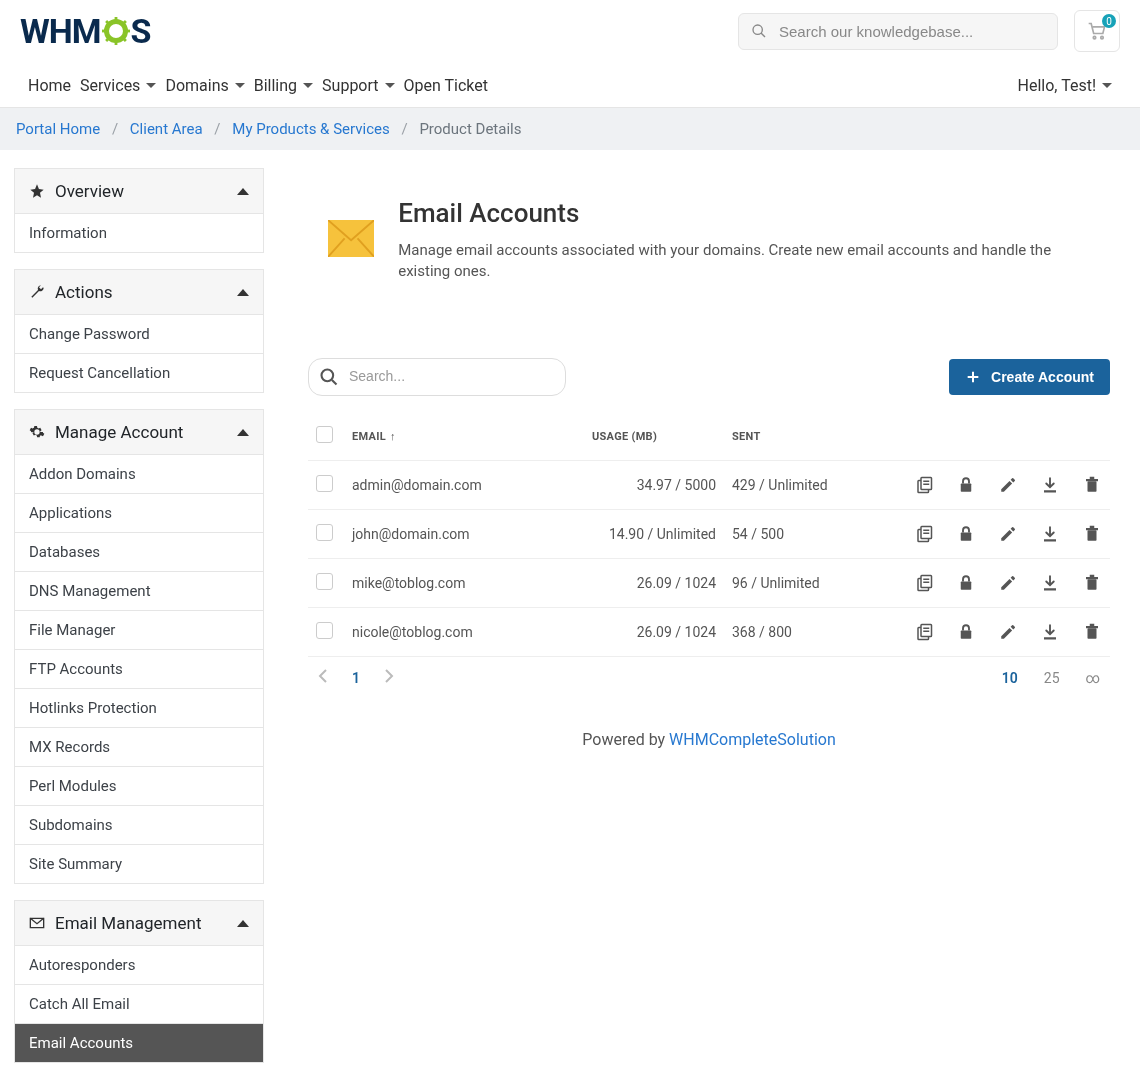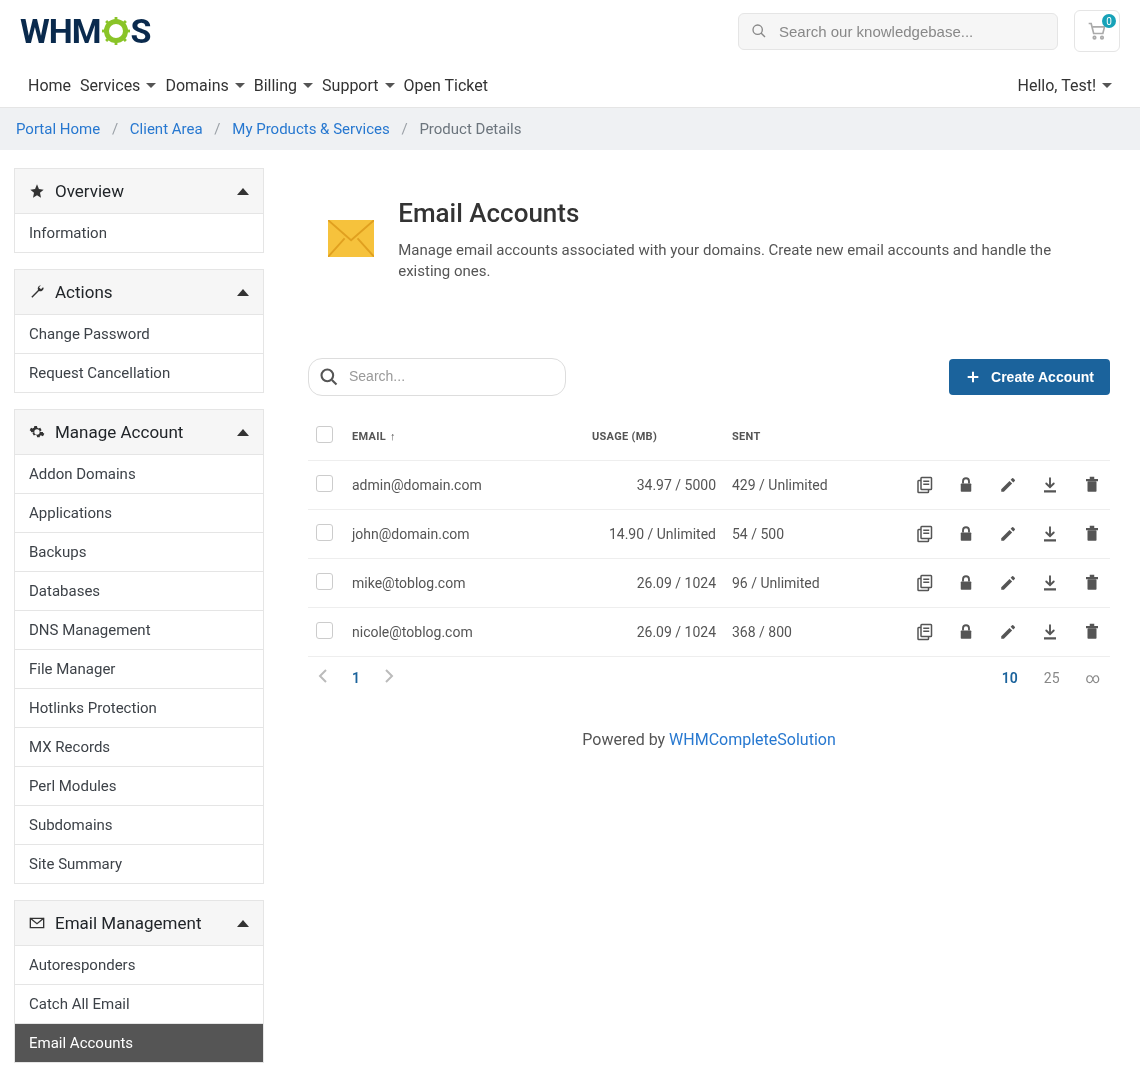--- a/index.html
+++ b/index.html
@@ -224,24 +224,24 @@
                 <path d="M12 8a4 4 0 1 0 0 8 4 4 0 0 0 0-8zm9 4a7 7 0 0 1-.1 1.2l2.1 1.6-2 3.4-2.5-1a7 7 0 0 1-2 .1l-.4 2.7h-4l-.4-2.7a7 7 0 0 1-2-1.1l-2.5 1-2-3.4 2.1-1.6A7 7 0 0 1 3 12a7 7 0 0 1 .1-1.2L1 9.2l2-3.4 2.5 1a7 7 0 0 1 2-1.1L8 3h4l.4 2.7a7 7 0 0 1 2 1.1l2.5-1 2 3.4-2.1 1.6c.1.4.2.8.2 1.2z"></path>
               </svg>
             </span>
           <span>Manage Account</span>
         </div>
         <span class="chevron-up"></span>
       </div>
       <div id="manage-items">
           <div class="panel-item">Addon Domains</div>
           <div class="panel-item">Applications</div>
-          <div class="panel-item">Backups</div>
           <div class="panel-item">Databases</div>
           <div class="panel-item">DNS Management</div>
           <div class="panel-item">File Manager</div>
+          <div class="panel-item">FTP Accounts</div>
           <div class="panel-item">Hotlinks Protection</div>
           <div class="panel-item">MX Records</div>
           <div class="panel-item">Perl Modules</div>
           <div class="panel-item">Subdomains</div>
           <div class="panel-item">Site Summary</div>
         </div>
     </div>
 
     <div class="panel">
       <div class="panel-header">

